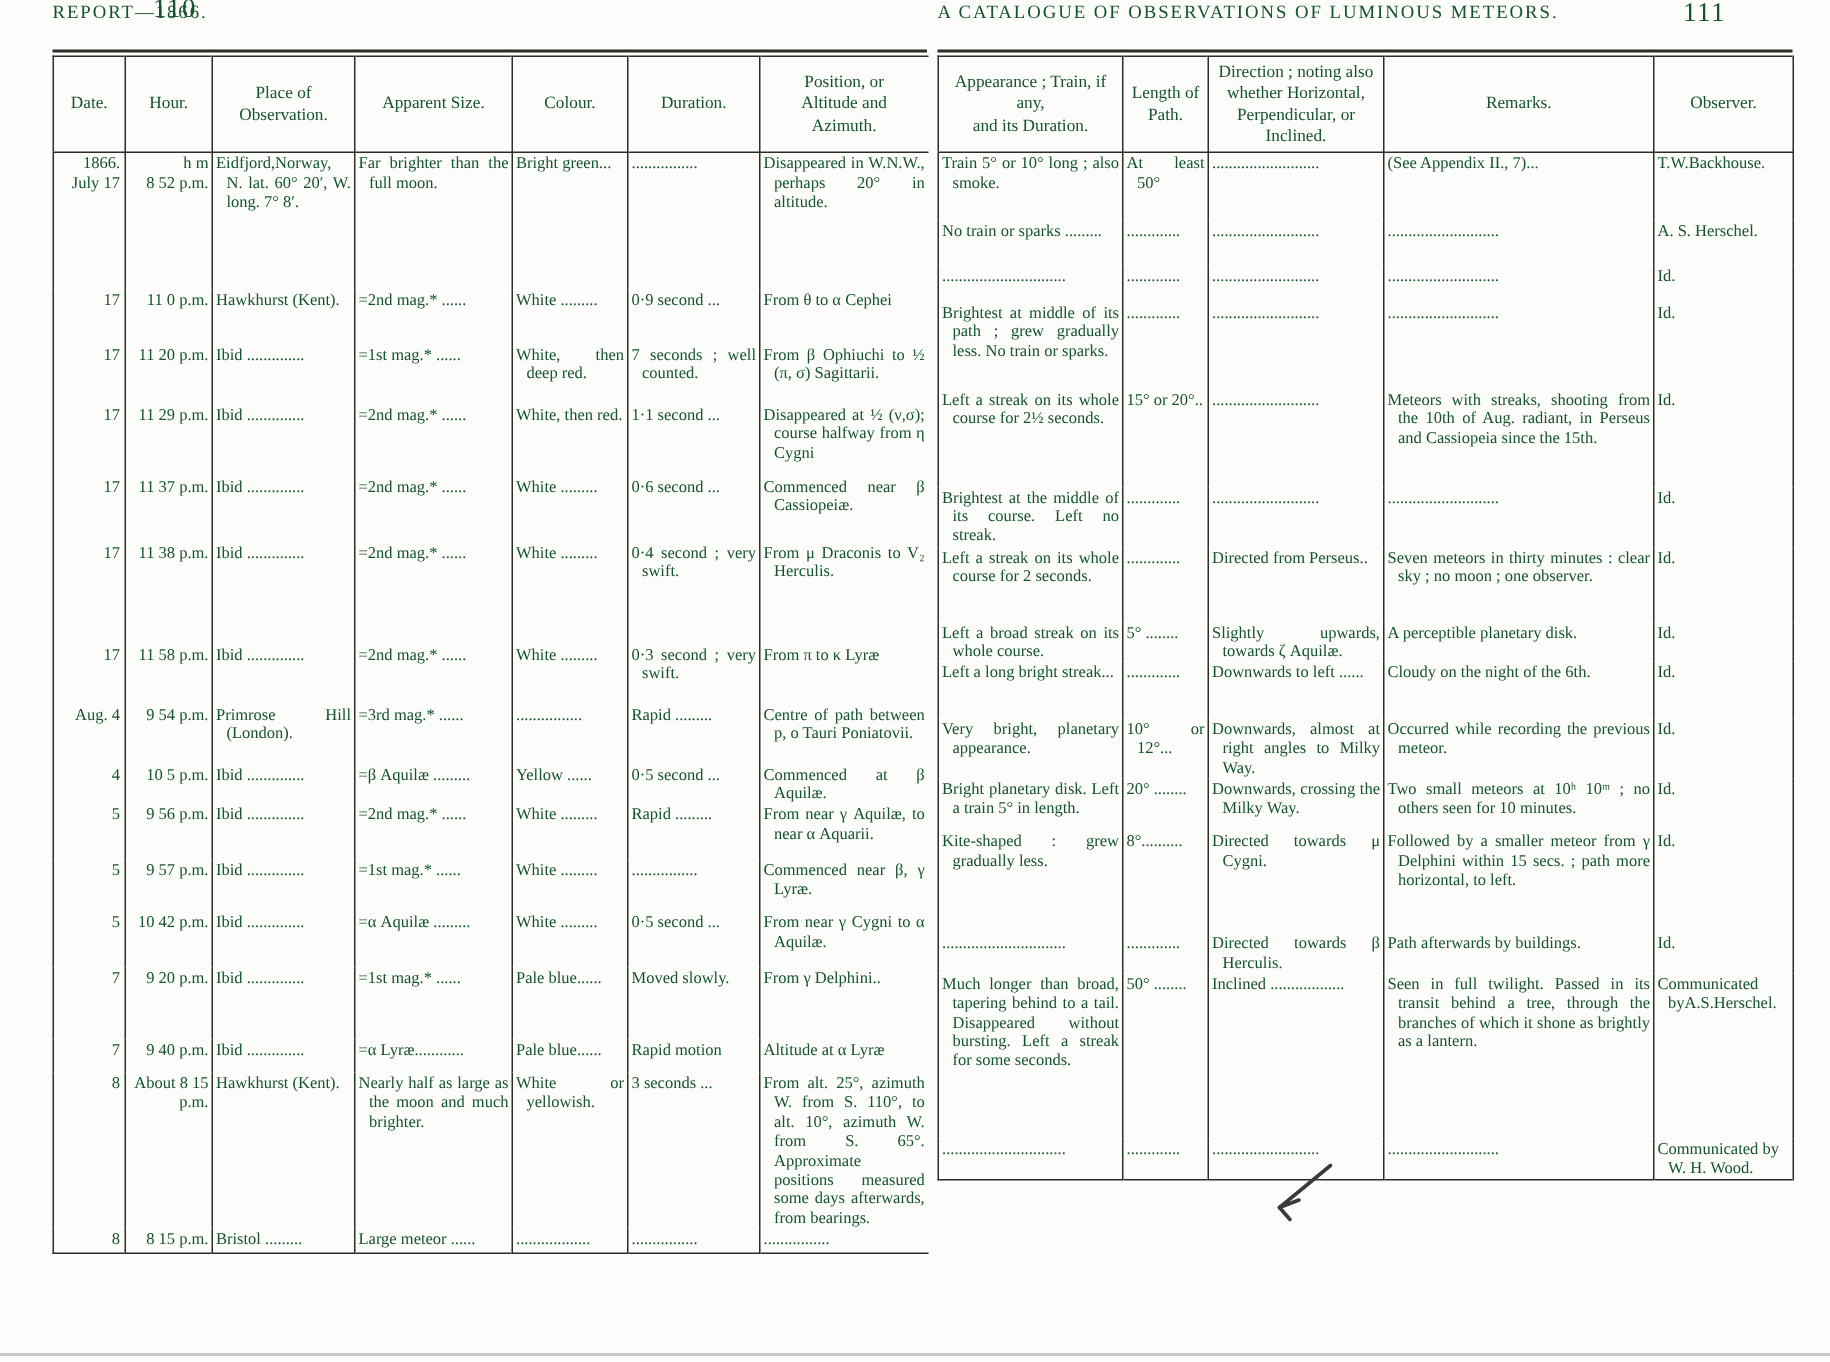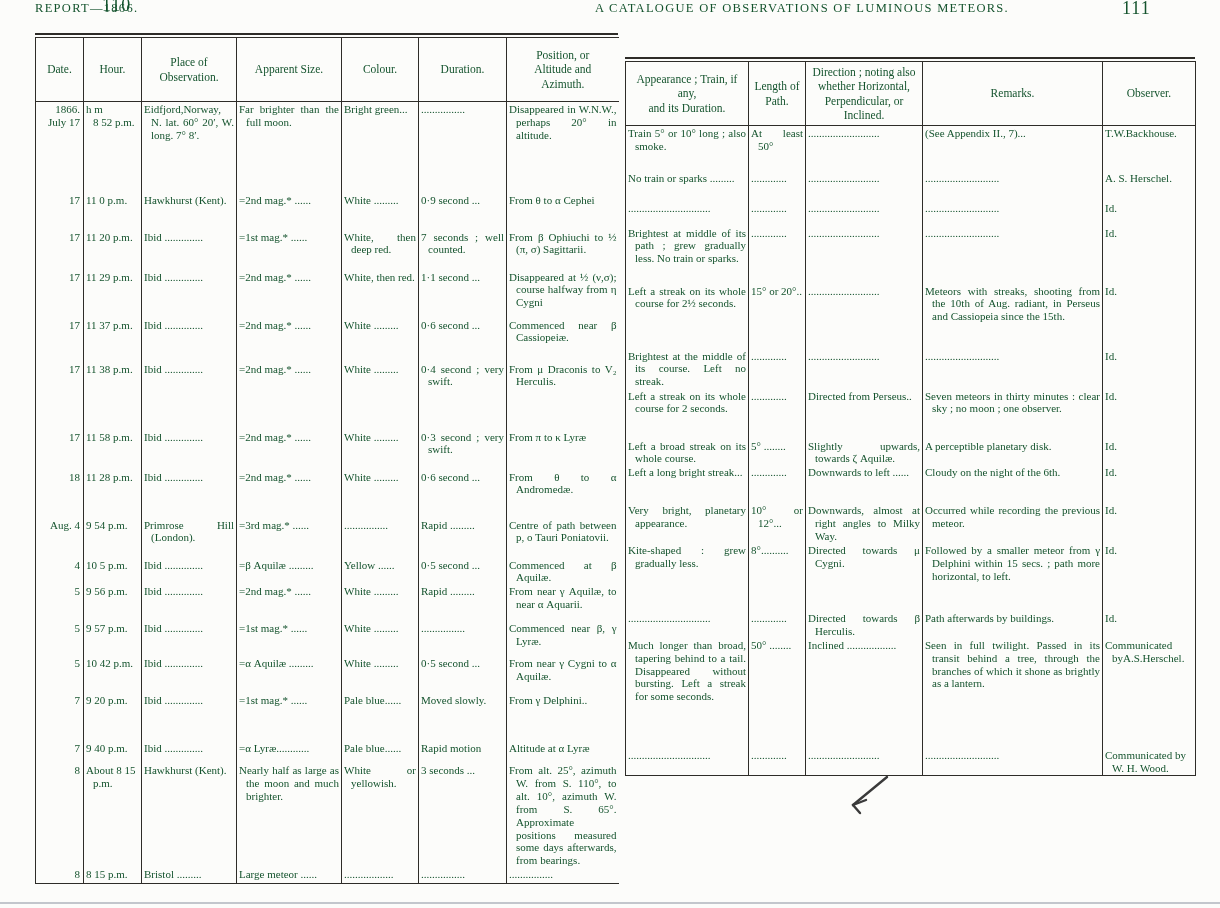--- a/index.html
+++ b/index.html
@@ -3,34 +3,34 @@
 <meta charset="utf-8">
 <style>
   html,body{margin:0;padding:0;background:#ffffff;}
   .screen{position:relative;width:1220px;height:908px;background:#fcfcfa;overflow:hidden;
           font-family:"Liberation Serif","DejaVu Serif",serif;color:#14532d;}
   .pagenum{position:absolute;font-size:18px;letter-spacing:1px;}
   .pagenum-left{left:102px;top:-5px;}
   .pagenum-right{left:1122px;top:-2px;}
   .run-title{position:absolute;top:1px;font-size:12.5px;letter-spacing:1.3px;text-align:left;white-space:nowrap;}
   .run-title-left{left:35px;width:583px;}
-  .run-title-right{left:595px;width:480px;}
+  .run-title-right{left:625px;width:480px;}
   .tablewrap{position:absolute;border-top:2px solid #2e2c28;padding-top:2px;}
   .tw-left{left:35px;top:33px;width:583px;}
-  .tw-right{left:625px;top:33px;width:570px;margin-top:24px;}
+  .tw-right{left:625px;top:33px;width:570px;}
   table.obs{width:100%;border-collapse:collapse;table-layout:fixed;
             border-top:1px solid #2e2c28;border-left:1px solid #2e2c28;border-bottom:1px solid #2e2c28;}
   .tw-right table.obs{border-right:1px solid #2e2c28;}
   thead tr{height:64px;}
   th{font-weight:normal;text-align:center;vertical-align:middle;font-size:11.5px;line-height:1.25;
      border-right:1px solid #2e2c28;border-bottom:1px solid #2e2c28;padding:2px;white-space:pre-line;}
   td{vertical-align:top;font-size:11px;line-height:1.17;border-right:1px solid #2e2c28;
      padding:1px 2px 0 9px;text-indent:-7px;white-space:pre-line;text-align:justify;overflow:hidden;}
   td.col-date{text-align:right;padding:1px 3px 0 2px;text-indent:0;}
-  td.col-hour{text-align:left;}
+  td.col-hour{text-align:right;}
   td.col-observer{text-align:left;}
   .tw-left th:last-child,.tw-left td.col-position{border-right:none;margin-left:29px;}
   .arrow-note{position:absolute;left:840px;top:772px;}
   .bottom-rule{position:absolute;left:0;width:1220px;bottom:4px;height:2px;background:#c3c6cc;}
 </style>
 </head>
 <body>
 
 <div class="screen">
 
@@ -123,29 +123,20 @@
           </tr>
           <tr style="height: 40px;">
             <td class="col-date">17</td>
             <td class="col-hour">11 58 p.m.</td>
             <td class="col-place">Ibid ..............</td>
             <td class="col-size">=2nd mag.* ......</td>
             <td class="col-colour">White .........</td>
             <td class="col-duration">0·3 second ; very swift.</td>
             <td class="col-position">From π to κ Lyræ</td>
           </tr>
-          <tr style="height: 48px;">
-            <td class="col-date">18</td>
-            <td class="col-hour">11 28 p.m.</td>
-            <td class="col-place">Ibid ..............</td>
-            <td class="col-size">=2nd mag.* ......</td>
-            <td class="col-colour">White .........</td>
-            <td class="col-duration">0·6 second ...</td>
-            <td class="col-position">From θ to α Andromedæ.</td>
-          </tr>
           <tr style="height: 40px;">
             <td class="col-date">Aug. 4</td>
             <td class="col-hour">9 54 p.m.</td>
             <td class="col-place">Primrose Hill (London).</td>
             <td class="col-size">=3rd mag.* ......</td>
             <td class="col-colour">................</td>
             <td class="col-duration">Rapid .........</td>
             <td class="col-position">Centre of path between p, o Tauri Poniatovii.</td>
           </tr>
           <tr style="height: 25px;">
@@ -311,20 +302,27 @@
             <td class="col-remarks">Cloudy on the night of the 6th.</td>
             <td class="col-observer">Id.</td>
           </tr>
           <tr style="height: 37px;">
             <td class="col-appearance">Very bright, planetary appearance.</td>
             <td class="col-length">10° or 12°...</td>
             <td class="col-direction">Downwards, almost at right angles to Milky Way.</td>
             <td class="col-remarks">Occurred while recording the previous meteor.</td>
             <td class="col-observer">Id.</td>
           </tr>
+          <tr style="height: 35px;">
+            <td class="col-appearance">Bright planetary disk. Left a train 5° in length.</td>
+            <td class="col-length">20° ........</td>
+            <td class="col-direction">Downwards, crossing the Milky Way.</td>
+            <td class="col-remarks">Two small meteors at 10ʰ 10ᵐ ; no others seen for 10 minutes.</td>
+            <td class="col-observer">Id.</td>
+          </tr>
           <tr style="height: 68px;">
             <td class="col-appearance">Kite-shaped : grew gradually less.</td>
             <td class="col-length">8°..........</td>
             <td class="col-direction">Directed towards μ Cygni.</td>
             <td class="col-remarks">Followed by a smaller meteor from γ Delphini within 15 secs. ; path more horizontal, to left.</td>
             <td class="col-observer">Id.</td>
           </tr>
           <tr style="height: 27px;">
             <td class="col-appearance">..............................</td>
             <td class="col-length">.............</td>

